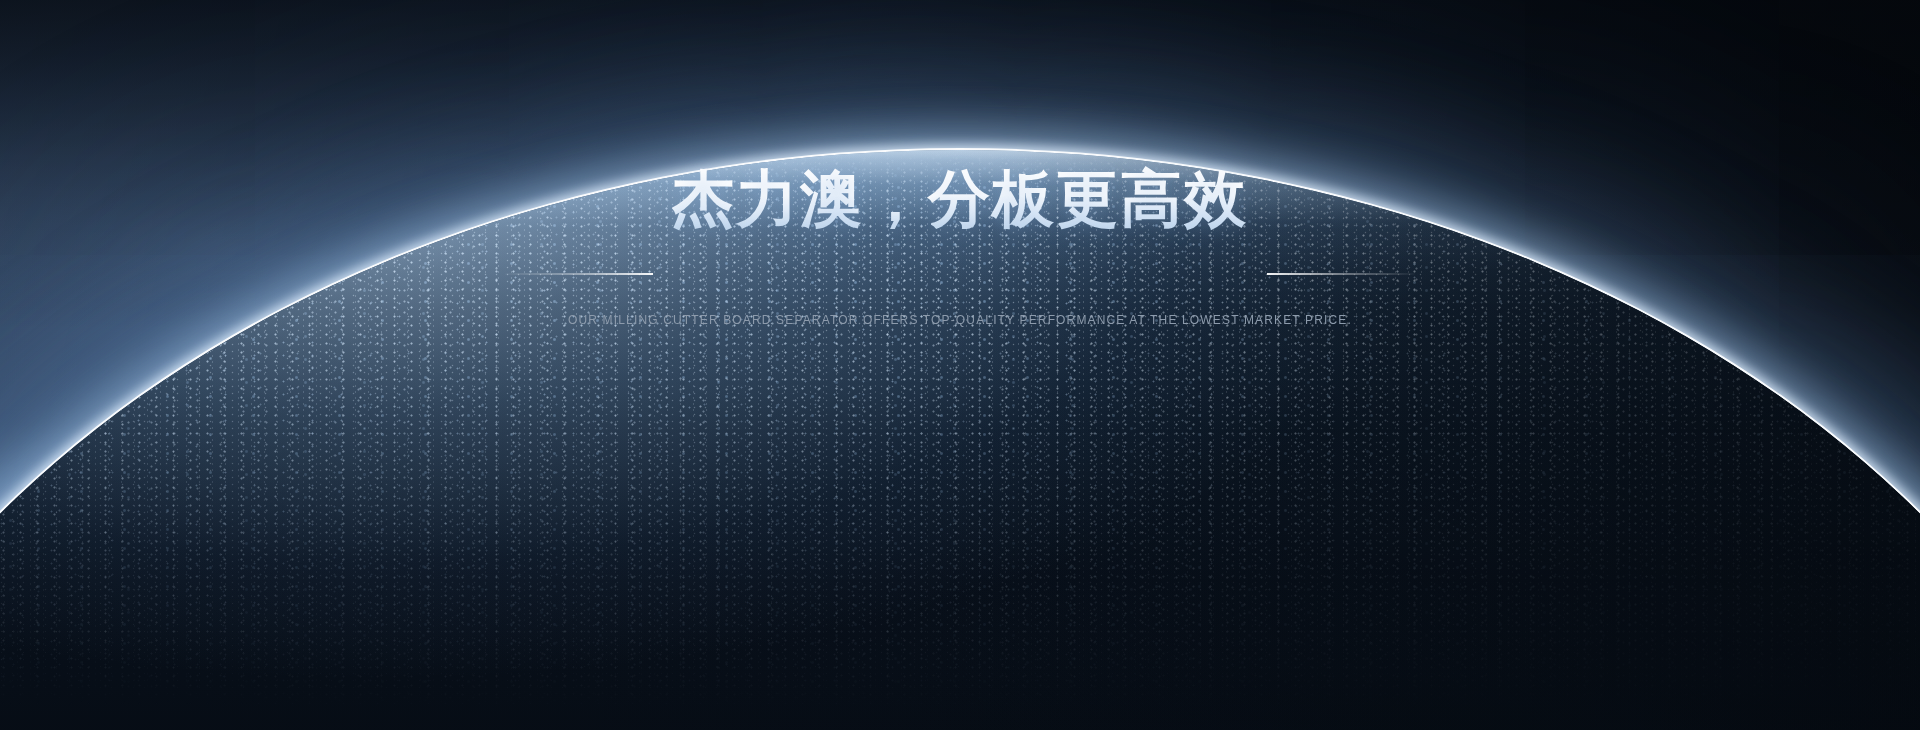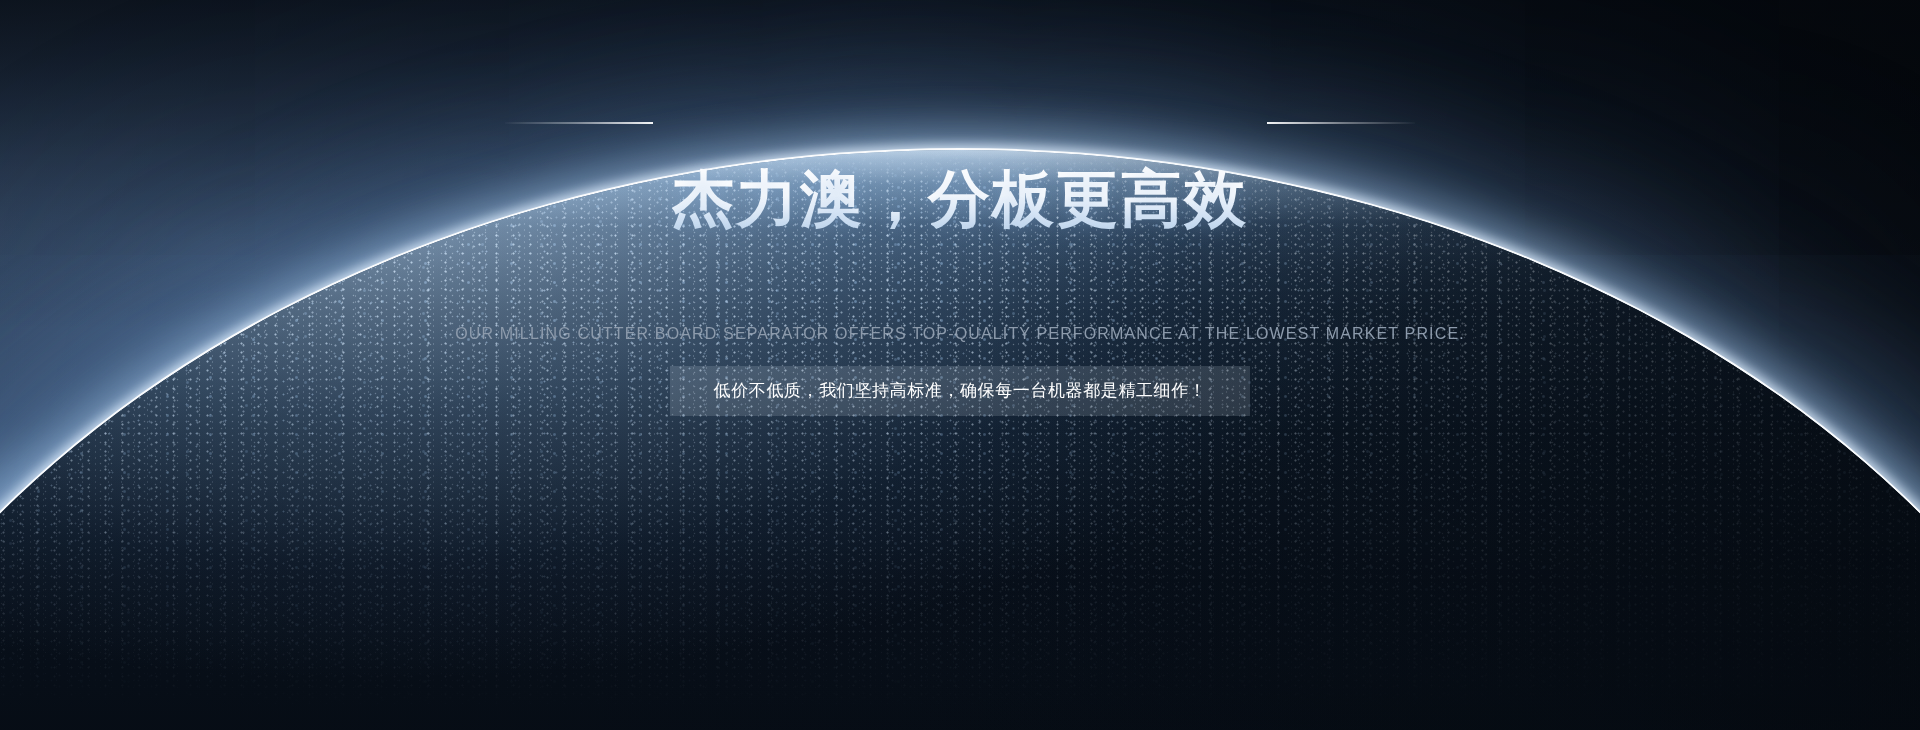--- a/index.html
+++ b/index.html
@@ -214,21 +214,21 @@
   .hero {
     position: absolute;
     left: 0;
     right: 0;
     top: 0;
     text-align: center;
   }
 
   .title-row {
     display: flex;
-    align-items: flex-start;
+    align-items: flex-end;
     justify-content: center;
     gap: 19px;
     margin-top: 122px;
   }
   .rule {
     width: 148px;
     height: 2px;
     flex: none;
   }
   .rule.left {
@@ -257,22 +257,22 @@
       #cfe0f2 86%,
       #bed4ea 100%);
     -webkit-background-clip: text;
     background-clip: text;
     color: transparent;
     -webkit-text-fill-color: transparent;
     text-shadow: 0 2px 18px rgba(138,180,226,0.30);
   }
 
   .subtitle {
-    margin-top: 50px;
-    font-size: 16px;
+    margin-top: 38px;
+    font-size: 12px;
     font-weight: 400;
     letter-spacing: 1.15px;
     color: #8d9bac;
     white-space: nowrap;
   }
 
   .tagline-wrap {
     margin-top: 23px;
     display: flex;
     justify-content: center;
@@ -316,18 +316,15 @@
   <div class="hero">
 
     <div class="title-row">
       <span class="rule left"></span>
       <h1 class="title">杰力澳，分板更高效</h1>
       <span class="rule right"></span>
     </div>
 
     <p class="subtitle">OUR MILLING CUTTER BOARD SEPARATOR OFFERS TOP-QUALITY PERFORMANCE AT THE LOWEST MARKET PRICE.</p>
 
-    <div class="tagline-wrap">
-      <div class="tagline">低价不低质，我们坚持高标准，确保每一台机器都是精工细作！</div>
-    </div>
 
   </div>
 </div>
 
 </body></html>

